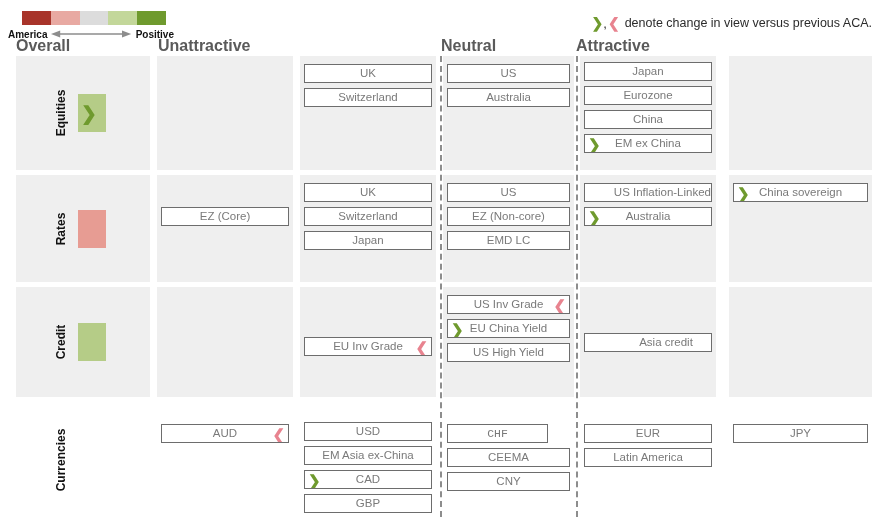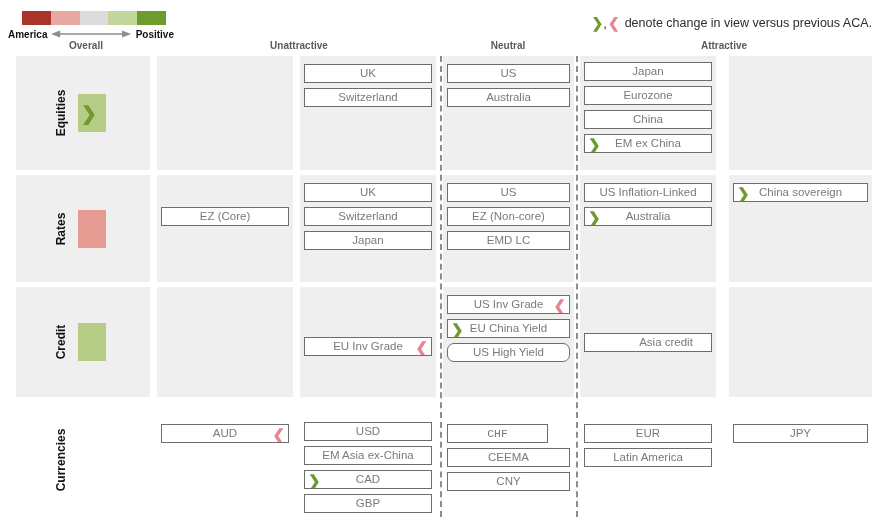--- a/index.html
+++ b/index.html
@@ -23,21 +23,21 @@
   
   #legend-note{position:absolute;right:8px;top:14px;height:18px;display:flex;align-items:center;
     font-size:12.5px;color:#2b2b2b;white-space:nowrap;}
   #legend-note .chev-up{color:#6f9a2e;font-weight:bold;font-size:14px;line-height:1;}
   #legend-note .chev-dn{color:#e8838f;font-weight:bold;font-size:14px;line-height:1;}
   #legend-note .comma{color:#2b2b2b;font-size:13px;margin:0 1px 0 0;}
   #legend-note .note-text{margin-left:5px;}
 
   
   .col-head{position:absolute;top:38px;height:16px;line-height:16px;
-    font-size:10px;font-weight:bold;color:#5a5a5a;text-align:center;}
+    font-size:16px;font-weight:bold;color:#5a5a5a;text-align:left;}
 
   
   #grid{position:absolute;left:0;top:56px;width:880px;height:461px;}
 
   .band{position:absolute;background:#efefef;}
 
   .dash{position:absolute;top:0;width:0;border-left:2px dashed #8d8d8d;}
 
   
   .row-label{position:absolute;width:100px;height:18px;
@@ -130,29 +130,29 @@
     <div class="pill" style="left: 584px; top: 78px; width: 128px; border-color: rgb(109, 109, 109); color: rgb(122, 122, 122);"><span>EM ex China</span><span class="mk up" style="color: rgb(111, 154, 46);">❯</span></div>
     <div class="row-label" style="left: 11px; top: 163.5px;">Rates</div>
     <div class="overall-sw" style="left: 78px; top: 153.5px; background: rgb(231, 156, 147);"></div>
     <div class="pill" style="left: 161px; top: 151px; width: 128px; border-color: rgb(109, 109, 109); color: rgb(122, 122, 122);"><span>EZ (Core)</span></div>
     <div class="pill" style="left: 304px; top: 127px; width: 128px; border-color: rgb(109, 109, 109); color: rgb(122, 122, 122);"><span>UK</span></div>
     <div class="pill" style="left: 304px; top: 151px; width: 128px; border-color: rgb(109, 109, 109); color: rgb(122, 122, 122);"><span>Switzerland</span></div>
     <div class="pill" style="left: 304px; top: 175px; width: 128px; border-color: rgb(109, 109, 109); color: rgb(122, 122, 122);"><span>Japan</span></div>
     <div class="pill" style="left: 447px; top: 127px; width: 123px; border-color: rgb(109, 109, 109); color: rgb(122, 122, 122);"><span>US</span></div>
     <div class="pill" style="left: 447px; top: 151px; width: 123px; border-color: rgb(109, 109, 109); color: rgb(122, 122, 122);"><span>EZ (Non-core)</span></div>
     <div class="pill" style="left: 447px; top: 175px; width: 123px; border-color: rgb(109, 109, 109); color: rgb(122, 122, 122);"><span>EMD LC</span></div>
-    <div class="pill" style="left: 584px; top: 127px; width: 128px; border-color: rgb(109, 109, 109); color: rgb(122, 122, 122);"><span>US Inflation-Linked</span></div>
+    <div class="pill" style="left: 584px; top: 127px; width: 128px; border-color: rgb(109, 109, 109); color: rgb(122, 122, 122); text-align: right;"><span>US Inflation-Linked</span></div>
     <div class="pill" style="left: 584px; top: 151px; width: 128px; border-color: rgb(109, 109, 109); color: rgb(122, 122, 122);"><span>Australia</span><span class="mk up" style="color: rgb(111, 154, 46);">❯</span></div>
     <div class="pill" style="left: 733px; top: 127px; width: 135px; border-color: rgb(109, 109, 109); color: rgb(122, 122, 122);"><span>China sovereign</span><span class="mk up" style="color: rgb(111, 154, 46);">❯</span></div>
     <div class="row-label" style="left: 11px; top: 277px;">Credit</div>
     <div class="overall-sw" style="left: 78px; top: 267px; background: rgb(181, 204, 135);"></div>
     <div class="pill" style="left: 304px; top: 281px; width: 128px; border-color: rgb(109, 109, 109); color: rgb(122, 122, 122);"><span>EU Inv Grade</span><span class="mk dn" style="color: rgb(232, 131, 143);">❮</span></div>
     <div class="pill" style="left: 447px; top: 239px; width: 123px; border-color: rgb(109, 109, 109); color: rgb(122, 122, 122);"><span>US Inv Grade</span><span class="mk dn" style="color: rgb(232, 131, 143);">❮</span></div>
     <div class="pill" style="left: 447px; top: 263px; width: 123px; border-color: rgb(109, 109, 109); color: rgb(122, 122, 122);"><span>EU China Yield</span><span class="mk up" style="color: rgb(111, 154, 46);">❯</span></div>
-    <div class="pill" style="left: 447px; top: 287px; width: 123px; border-color: rgb(109, 109, 109); color: rgb(122, 122, 122); border-radius: 7px;"><span>US High Yield</span></div>
+    <div class="pill" style="left: 447px; top: 287px; width: 123px; border-color: rgb(109, 109, 109); color: rgb(122, 122, 122);"><span>US High Yield</span></div>
     <div class="pill" style="left: 584px; top: 277px; width: 128px; border-color: rgb(109, 109, 109); color: rgb(122, 122, 122); padding-left: 36px;"><span>Asia credit</span></div>
     <div class="row-label" style="left: 11px; top: 394.5px;">Currencies</div>
     <div class="pill" style="left: 161px; top: 368px; width: 128px; border-color: rgb(109, 109, 109); color: rgb(122, 122, 122);"><span>AUD</span><span class="mk dn" style="color: rgb(232, 131, 143);">❮</span></div>
     <div class="pill" style="left: 304px; top: 366px; width: 128px; border-color: rgb(109, 109, 109); color: rgb(122, 122, 122);"><span>USD</span></div>
     <div class="pill" style="left: 304px; top: 390px; width: 128px; border-color: rgb(109, 109, 109); color: rgb(122, 122, 122);"><span>EM Asia ex-China</span></div>
     <div class="pill" style="left: 304px; top: 414px; width: 128px; border-color: rgb(109, 109, 109); color: rgb(122, 122, 122);"><span>CAD</span><span class="mk up" style="color: rgb(111, 154, 46);">❯</span></div>
     <div class="pill" style="left: 304px; top: 438px; width: 128px; border-color: rgb(109, 109, 109); color: rgb(122, 122, 122);"><span>GBP</span></div>
     <div class="pill" style="left: 447px; top: 368px; width: 101px; border-color: rgb(109, 109, 109); color: rgb(122, 122, 122); font-family: Liberation Mono, monospace;"><span>CHF</span></div>
     <div class="pill" style="left: 447px; top: 392px; width: 123px; border-color: rgb(109, 109, 109); color: rgb(122, 122, 122);"><span>CEEMA</span></div>
     <div class="pill" style="left: 447px; top: 416px; width: 123px; border-color: rgb(109, 109, 109); color: rgb(122, 122, 122);"><span>CNY</span></div>

